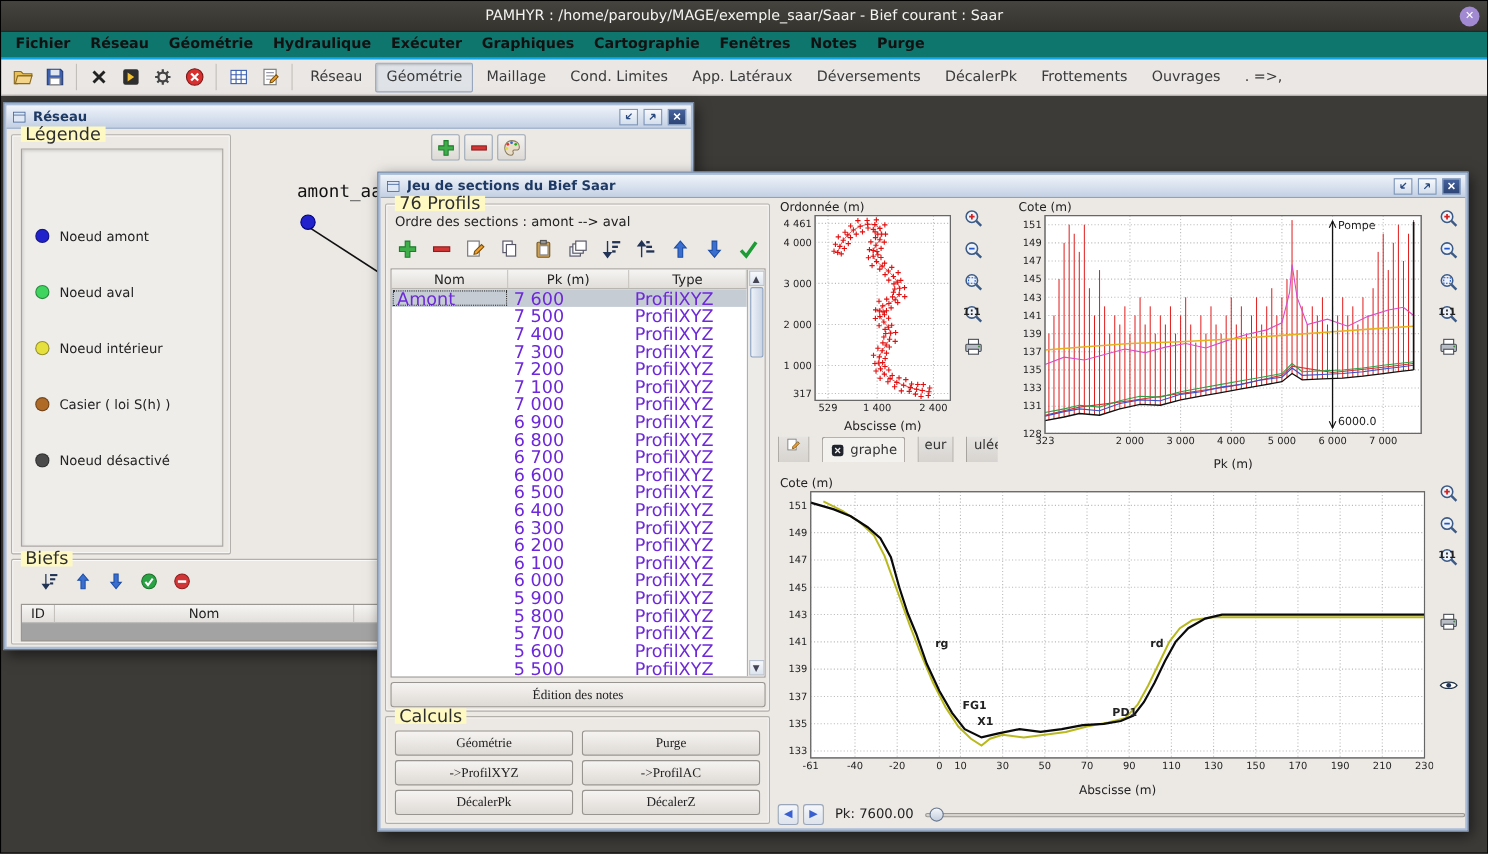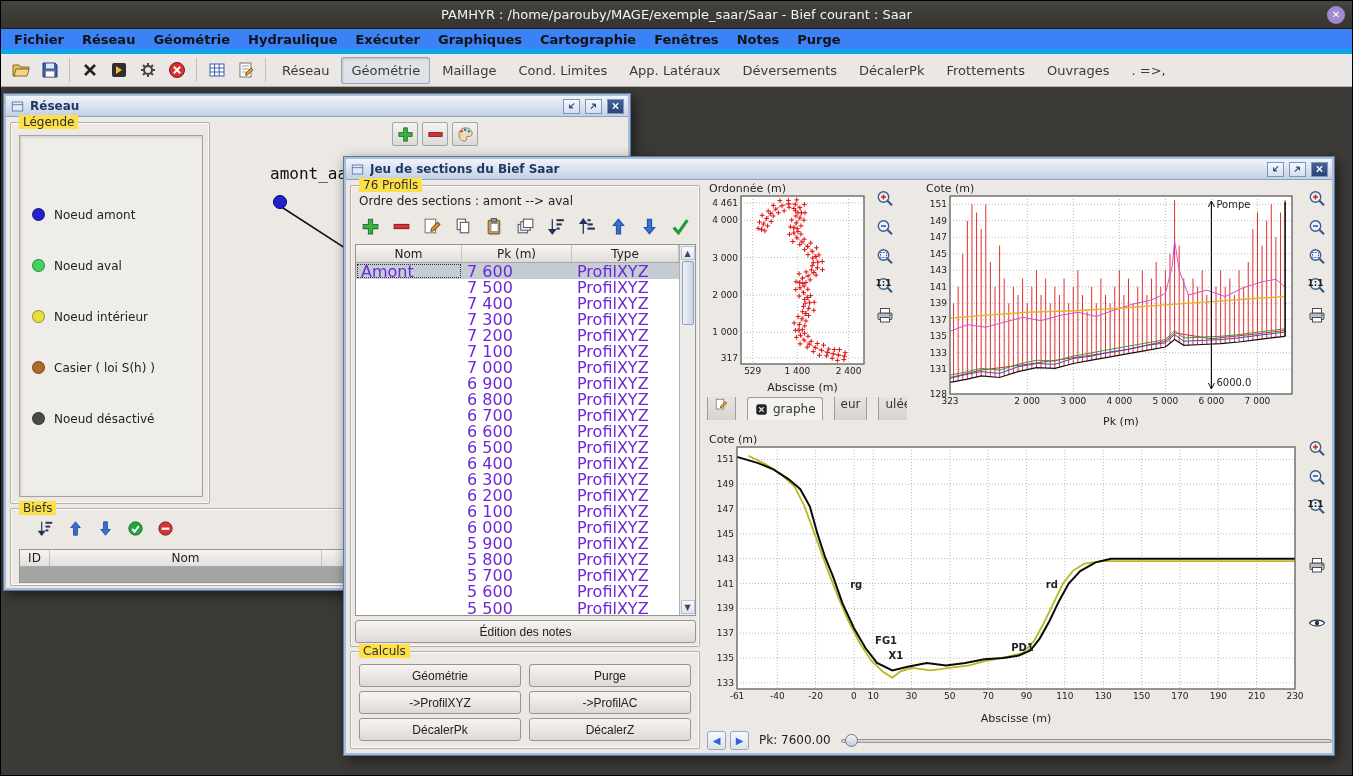--- a/index.html
+++ b/index.html
@@ -2,41 +2,41 @@
 <html><head>
 <meta charset="utf-8">
 <style>
 *{box-sizing:border-box;margin:0;padding:0}
 html,body{width:1353px;height:776px}
 body{font-family:"DejaVu Sans","Liberation Sans",sans-serif;background:#3d3b38;position:relative;overflow:hidden;border:1px solid #000}
 
 #titlebar{position:absolute;left:0;top:0;width:100%;height:28px;background:linear-gradient(#46443f,#35332e);display:flex;align-items:center;justify-content:center;border-bottom:1px solid #222019}
 #titlebar .t{color:#f4f4f2;font-size:13px}
 #close-app{position:absolute;right:7px;top:5px;width:18px;height:18px;border-radius:50%;background:#a18ad1;color:#fff;font-size:10px;line-height:17px;text-align:center}
-#menubar{position:absolute;top:28px;left:0;width:100%;height:25px;background:#3b82f6;border-bottom:5px solid #0ea5e9;display:flex;align-items:center;padding:0 4px}
+#menubar{position:absolute;top:28px;left:0;width:100%;height:25px;background:#0f766e;border-bottom:2px solid #0ea5e9;display:flex;align-items:center;padding:0 4px}
 .menu-item{font-weight:bold;font-size:13px;color:#121212;padding:3px 9px}
 #toolbar{position:absolute;top:53px;left:0;width:100%;height:33px;background:#eae7e4;border-bottom:1px solid #b7b4b0;display:flex;align-items:center;padding:0 6px;gap:2px}
 .tico{width:27px;height:27px;display:flex;align-items:center;justify-content:center}
 .tico svg{width:20px;height:20px}
 .sep{width:1px;height:24px;background:#c2bfbb;margin:0 4px}
 #tb-text{display:flex;align-items:center;gap:2px}
 .tbar-text{font-size:13px;color:#3a3a3a;padding:5px 9px;background:none;border:1px solid transparent;font-family:inherit;white-space:nowrap}
 .tbar-text.active{border:1px solid #98a7bd;background:#dfe3e8;box-shadow:inset 1px 1px 2px rgba(0,0,0,.18);border-radius:2px}
 
 .win{position:absolute;background:#ece9e5;border:1px solid #5e7aa2;box-shadow:0 0 0 2px #aabdd8 inset,3px 4px 12px rgba(0,0,0,.55)}
 .win-title{position:absolute;left:2px;top:2px;right:2px;height:21px;background:linear-gradient(#f0f4fa,#c3d0e4);border-bottom:1px solid #8aa2c4;display:flex;align-items:center;gap:5px;padding:0 4px}
 .win-title .wt{flex:1;font-size:12px;font-weight:bold;color:#1e3a64;white-space:nowrap;overflow:hidden}
 .wicon svg{width:15px;height:15px;display:block}
 .wc{width:17px;height:15px;border:1px solid #7d96ba;background:linear-gradient(#f6f9fd,#d4deec);display:flex;align-items:center;justify-content:center}
 .wc svg{width:13px;height:12px}
 .wc.close{background:linear-gradient(#46629c,#2c4476)}
 #win-reseau{left:2px;top:92px;width:628px;height:498px}
 #win-sections{left:342px;top:155px;width:992px;height:600px}
 .group{position:absolute;border:1px solid #b3b0ac;box-shadow:inset 0 0 0 1px #fbfaf9;border-radius:2px}
-.gt{position:absolute;top:-8px;left:8px;background:#fde047;padding:0 4px;font-size:12px;color:#2e2e2e;line-height:14px}
+.gt{position:absolute;top:-8px;left:8px;background:#fef9c3;padding:0 4px;font-size:16px;color:#2e2e2e;line-height:14px}
 
 #grp-legend{left:6px;top:28px;width:200px;height:382px}
 #legend-panel{position:absolute;left:8px;top:12px;width:184px;height:362px;border:1px solid #a5a29e;box-shadow:inset 1px 1px 3px rgba(0,0,0,.15);background:#efedea}
 #legend-list{position:absolute;inset:0;display:flex;flex-direction:column;gap:38px;padding:72px 0 0 12px}
 .legend-item{display:flex;align-items:center;gap:9px;height:13px}
 .dot{width:13px;height:13px;border-radius:50%;border:1px solid rgba(0,0,0,.35);flex:none}
 .legend-item .lbl{font-size:12px;color:#222;white-space:nowrap}
 #net-canvas{position:absolute;left:210px;top:26px;width:414px;height:384px}
 #net-tools{position:absolute;left:178px;top:2px;display:flex;gap:4px}
 .cbtn{width:26px;height:24px;border:1px solid #9aa7b8;background:linear-gradient(#f4f2ef,#dedad6);display:flex;align-items:center;justify-content:center;border-radius:2px}
@@ -63,21 +63,21 @@
 .pth.c1{width:106px}.pth.c2{width:110px}.pth.c3{flex:1}
 #pt-body{flex:1;overflow:hidden}
 .trow{display:flex;height:16.05px;font-size:16px;color:#6d28d9}
 .trow.active{background:#c5ccd4}
 .td{padding:0 5px;display:flex;align-items:center;overflow:hidden;white-space:nowrap}
 .td.c1{width:106px}.td.c2{width:110px}.td.c3{flex:1}
 .trow.active .td.c1{outline:1px dotted #333;outline-offset:-2px}
 #pt-scroll{width:16px;border-left:1px solid #b3b0ac;background:#edebe8;display:flex;flex-direction:column;align-items:center;flex:none}
 .sarrow{width:14px;height:14px;font-size:8px;color:#445;display:flex;align-items:center;justify-content:center;border:1px solid #b9c2d0;background:linear-gradient(#f7f9fc,#dde4ee);margin:1px 0}
 #sthumb{width:12px;height:64px;background:linear-gradient(90deg,#eef2f8,#c9d4e4);border:1px solid #8aa0c2;border-radius:2px}
-.btn{font-family:Liberation Sans, sans-serif;font-size:12px;color:#222;background:linear-gradient(#f6f4f2,#dedad5);border:1px solid #989490;border-radius:3px}
+.btn{font-family:Liberation Serif, serif;font-size:12px;color:#222;background:linear-gradient(#f6f4f2,#dedad5);border:1px solid #989490;border-radius:3px}
 #notes-btn{position:absolute;left:4px;top:434px;width:341px;height:23px}
 #grp-calculs{left:6px;top:494px;width:350px;height:98px}
 #calc-grid{position:absolute;left:8px;top:12px;right:8px;display:grid;grid-template-columns:1fr 1fr;gap:4px 8px}
 .calc-btn{height:23px}
 
 .chart{position:absolute}
 #chart-plan{left:363px;top:25px;width:163px;height:212px}
 #chart-long{left:580px;top:25px;width:378px;height:246px}
 #chart-sec{left:363px;top:276px;width:596px;height:292px}
 #tabsbar{position:absolute;left:363px;top:240px;height:23px;display:flex;align-items:flex-end;gap:11px;width:200px;overflow:hidden}

